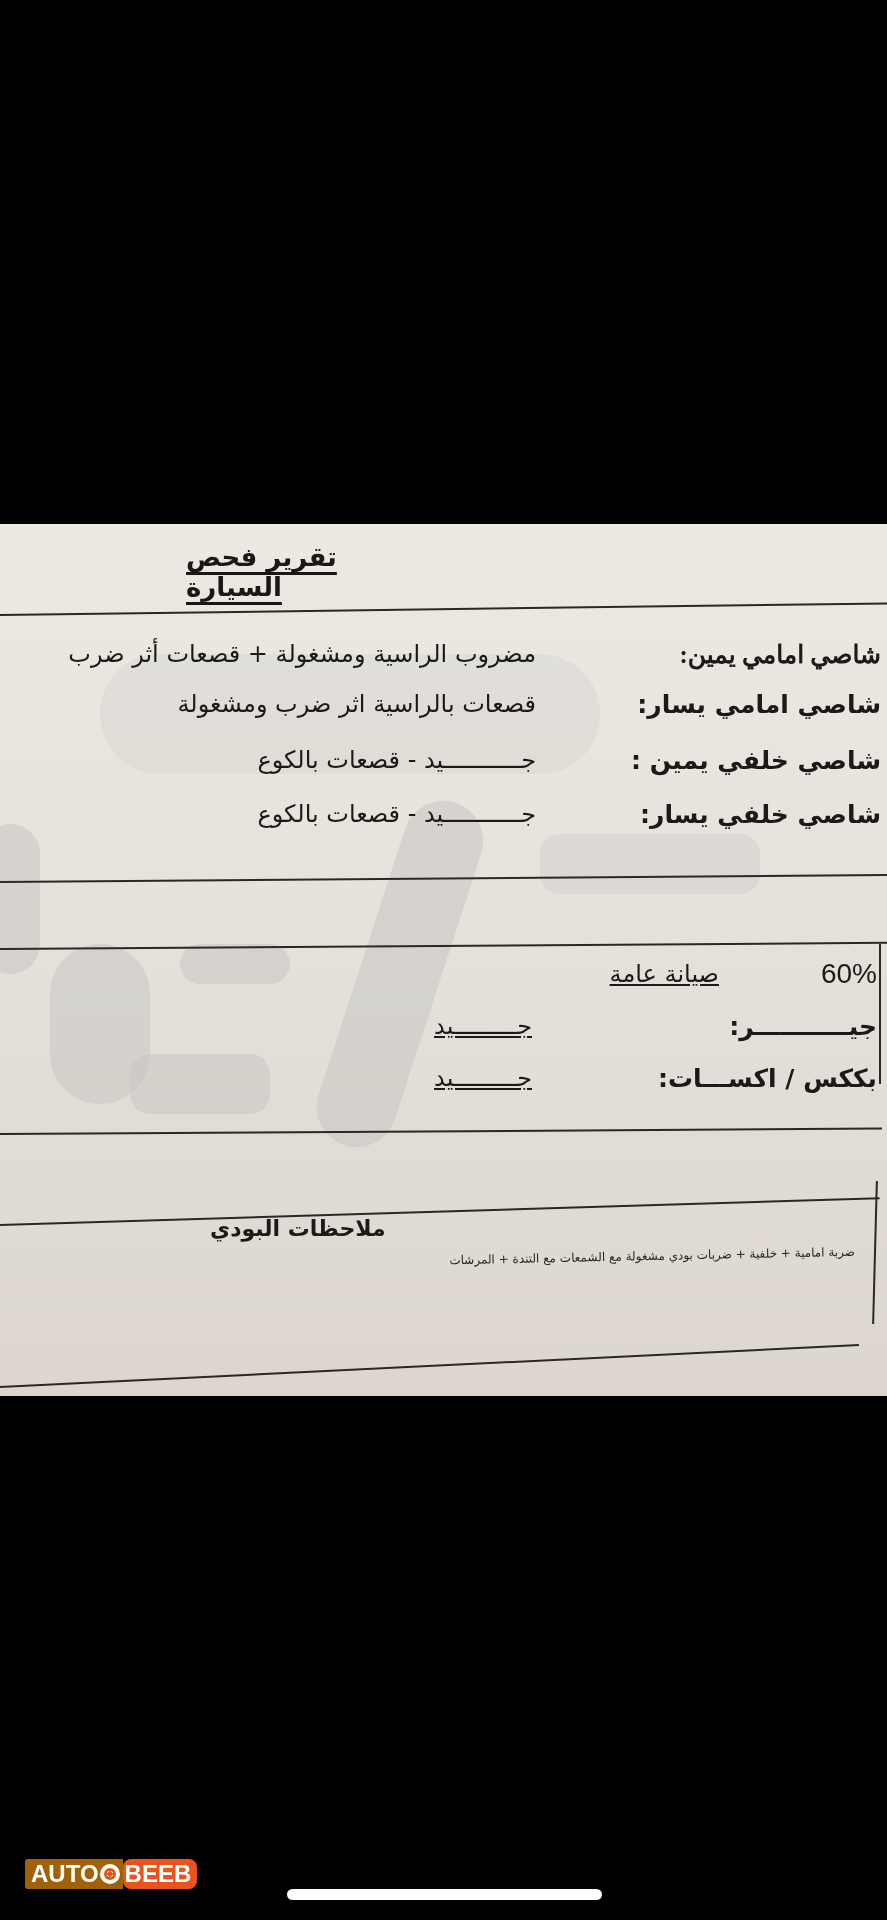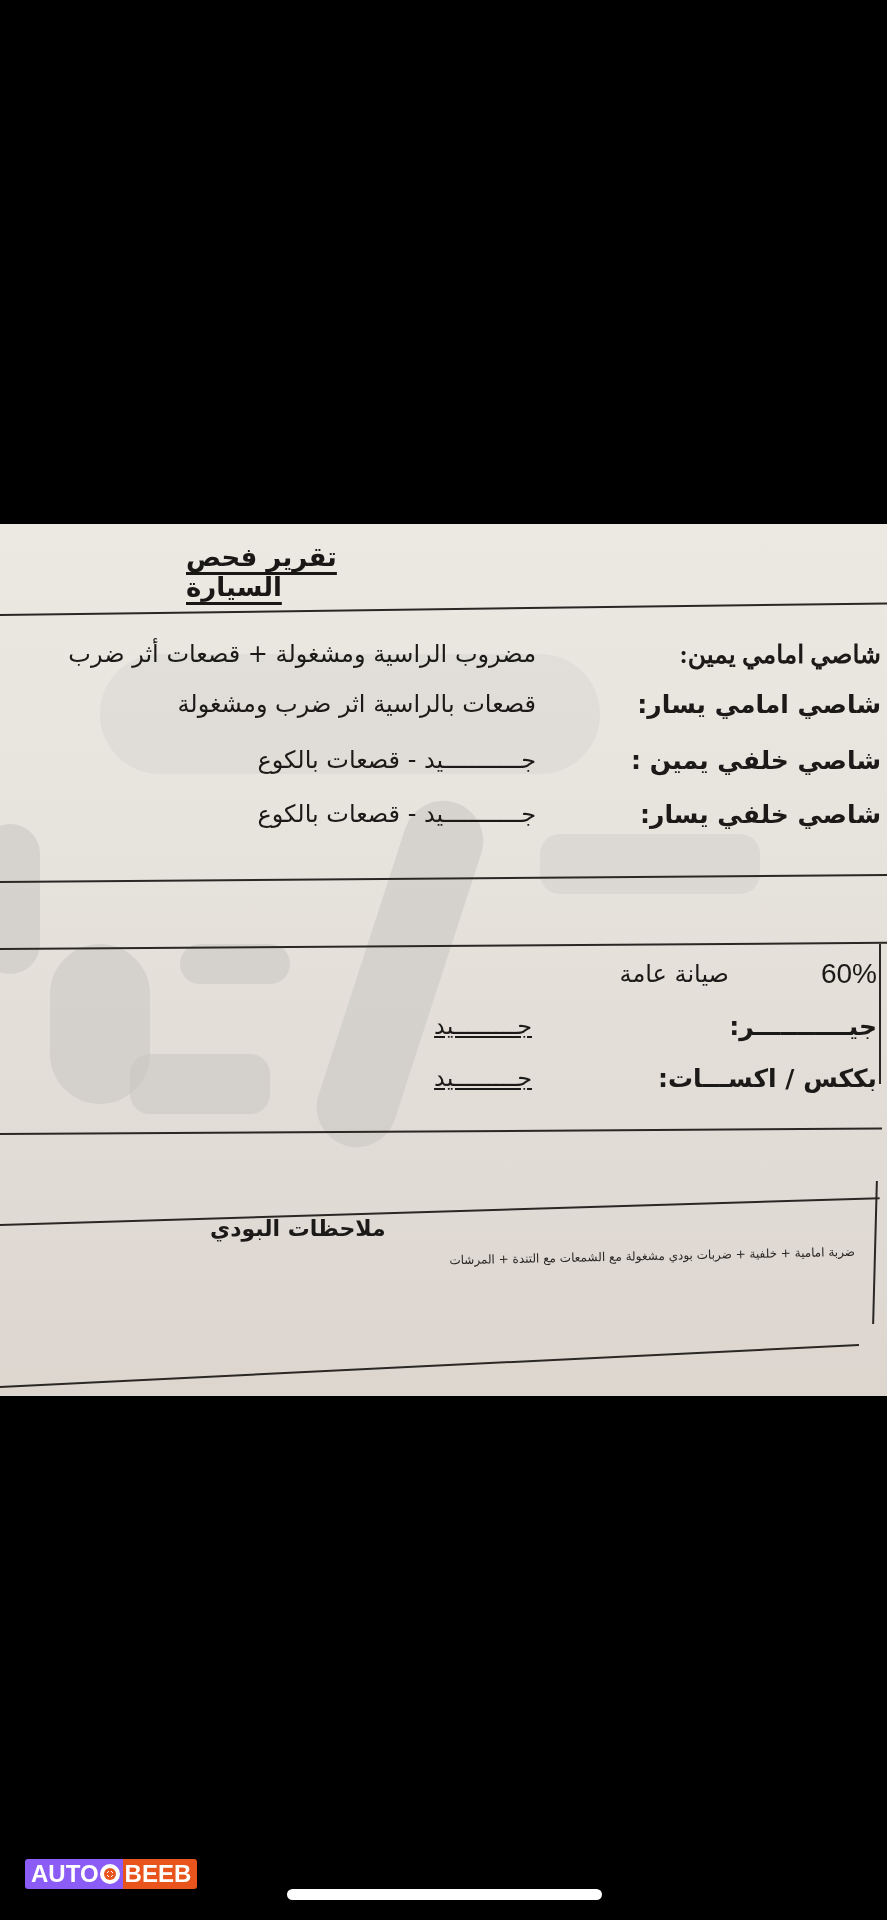--- a/index.html
+++ b/index.html
@@ -94,28 +94,28 @@
       height: 30px;
       display: flex;
       border-radius: 3px;
       overflow: hidden;
       font-family: "Liberation Sans", sans-serif;
       font-weight: bold;
       font-size: 24px;
       color: #fff;
     }
     .logo .a {
-      background: #8b5cf6;
+      background: #a16207;
       padding: 0 2px 0 6px;
       display: flex; align-items: center;
     }
     .logo .b {
       background: #e8541c;
       padding: 0 6px 0 2px;
-      display: flex; align-items: center;
+      display: flex; align-items: center; border-radius: 8px;
     }
     .wheel {
       width: 20px; height: 20px;
       border-radius: 50%;
       background: #fff;
       border: 2px solid #fff;
       box-sizing: border-box;
       display: flex; align-items: center; justify-content: center;
       margin: 0 1px;
     }
@@ -167,21 +167,21 @@
     <span class="value">جـــــــــــيد - قصعات بالكوع</span>
   </div>
 
   <div class="rule" style="left:0; top:357px; width:890px; transform:rotate(-0.45deg);"></div>
 
   <div class="rule" style="left:0; top:424px; width:890px; transform:rotate(-0.4deg);"></div>
   <div class="vrule" style="left:879px; top:420px; height:140px;"></div>
 
   <div class="row" style="right:10px; top:434px; width:870px; display:flex; align-items:center;">
     <span class="pct" style="width:110px; direction:ltr; text-align:right;">60%</span>
-    <span class="value" style="margin-right:38px;">صيانة عامة</span>
+    <span class="value" style="margin-right:48px;text-decoration:underline;">صيانة عامة</span>
   </div>
   <div class="row" style="right:10px; top:488px; width:870px; display:flex;">
     <span class="label" style="width:345px;">جيـــــــــــر:</span>
     <span class="value" style="text-decoration:underline;">جـــــــــيد</span>
   </div>
   <div class="row" style="right:10px; top:540px; width:870px; display:flex;">
     <span class="label" style="width:345px;">بككس / اكســـات:</span>
     <span class="value" style="text-decoration:underline;">جـــــــــيد</span>
   </div>
 

